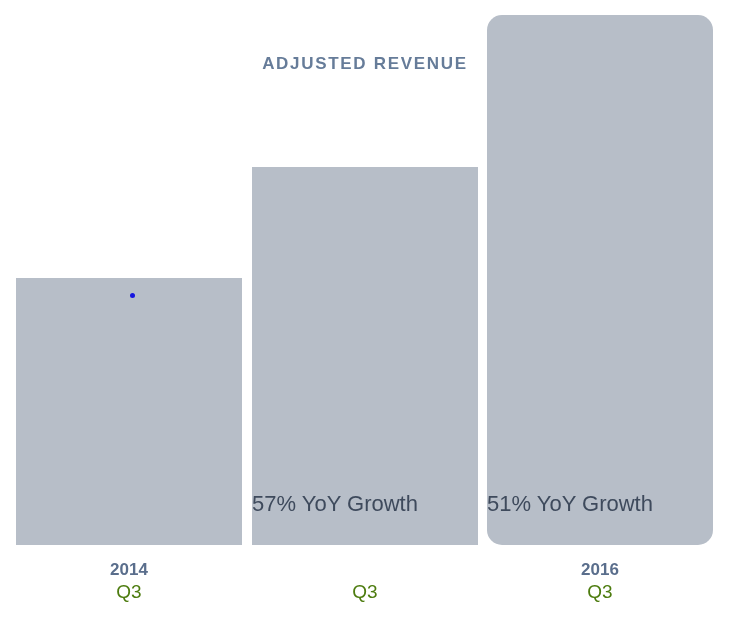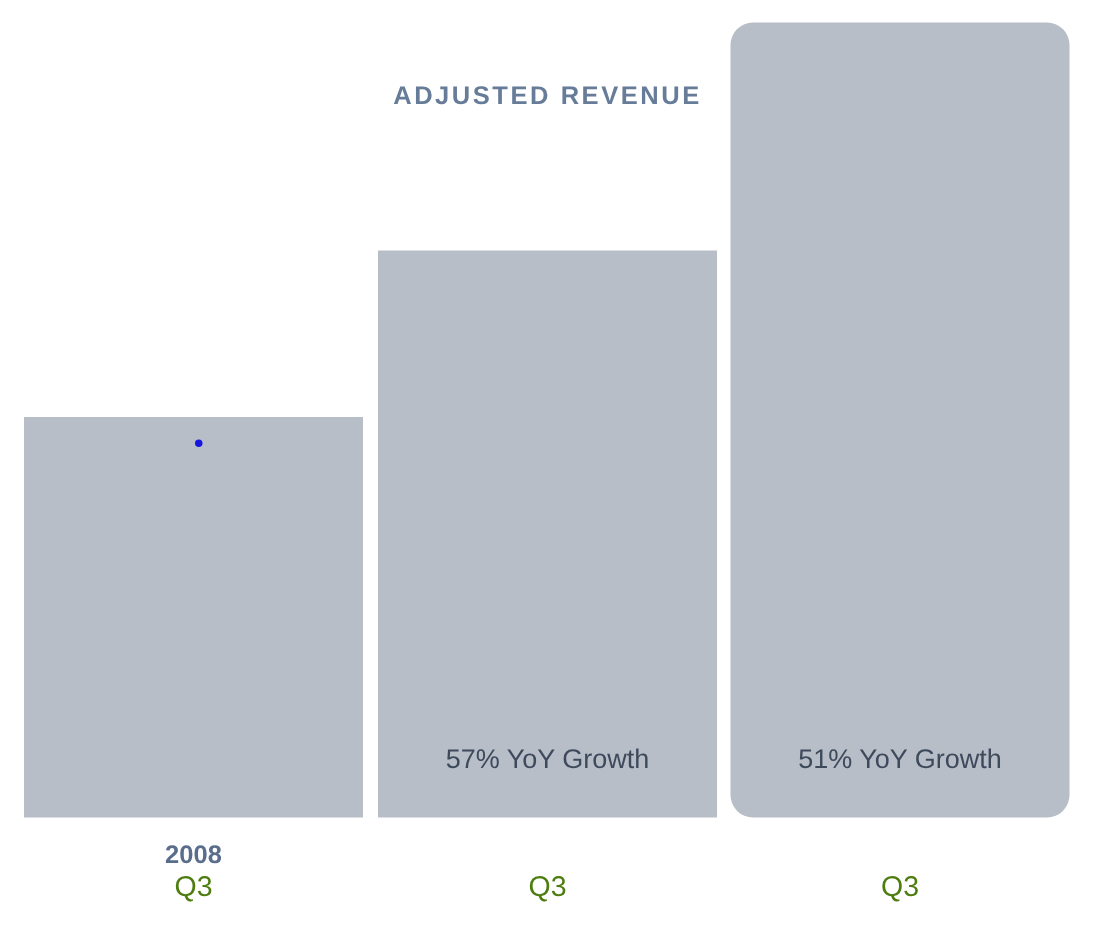--- a/index.html
+++ b/index.html
@@ -56,22 +56,22 @@
     width: 100%;
     text-align: center;
     font-size: 23px;
     color: #9AA2AC;
     font-family: "Liberation Sans", sans-serif;
     white-space: nowrap;
   }
   .bar-growth-label {
     position: absolute;
     width: 100%;
-    text-align: center;
-    font-size: 18px;
+    text-align: left;
+    font-size: 22px;
     color: #3E4A5C;
     font-family: "Liberation Sans", sans-serif;
     white-space: nowrap;
   }
   .axis-group {
     position: absolute;
     width: 100%;
     text-align: center;
   }
   .axis-year {
@@ -104,41 +104,42 @@
   <div class="chart-title">ADJUSTED REVENUE</div>
 
   <div class="plot-area">
 
     <div class="bar-group" style="left:16px; width:226px; height:619px;">
       <div class="bar-value-label" style="top:320px;">$75M</div>
       <div class="bar-rect" style="height:267px; bottom:74px;">
         <div class="bar-growth-label" style="bottom:28px;"></div>
       </div>
       <div class="axis-group" style="bottom:16px;">
-        <div class="axis-year">2008</div>
+        <div class="axis-year">2014</div>
         <div class="axis-period">Q3</div>
       </div>
     </div>
 
     <div class="bar-group" style="left:252px; width:226px; height:619px;">
       <div class="bar-value-label" style="top:209px;">$118M</div>
       <div class="bar-rect" style="height:378px; bottom:74px;">
         <div class="bar-growth-label" style="bottom:28px;">57% YoY Growth</div>
       </div>
       <div class="axis-group" style="bottom:16px;">
         <div class="axis-period">Q3</div>
       </div>
     </div>
 
     <div class="bar-group" style="left:487px; width:226px; height:619px;">
       <div class="bar-value-label" style="top:57px;">$178M</div>
       <div class="bar-rect" style="height:530px; bottom:74px;border-radius:15px;">
         <div class="bar-growth-label" style="bottom:28px;">51% YoY Growth</div>
       </div>
       <div class="axis-group" style="bottom:16px;">
+        <div class="axis-year">2016</div>
         <div class="axis-period">Q3</div>
       </div>
     </div>
 
   </div>
 
   <div class="cursor-dot" style="left:130px; top:293px;"></div>
 
 </div>
 

